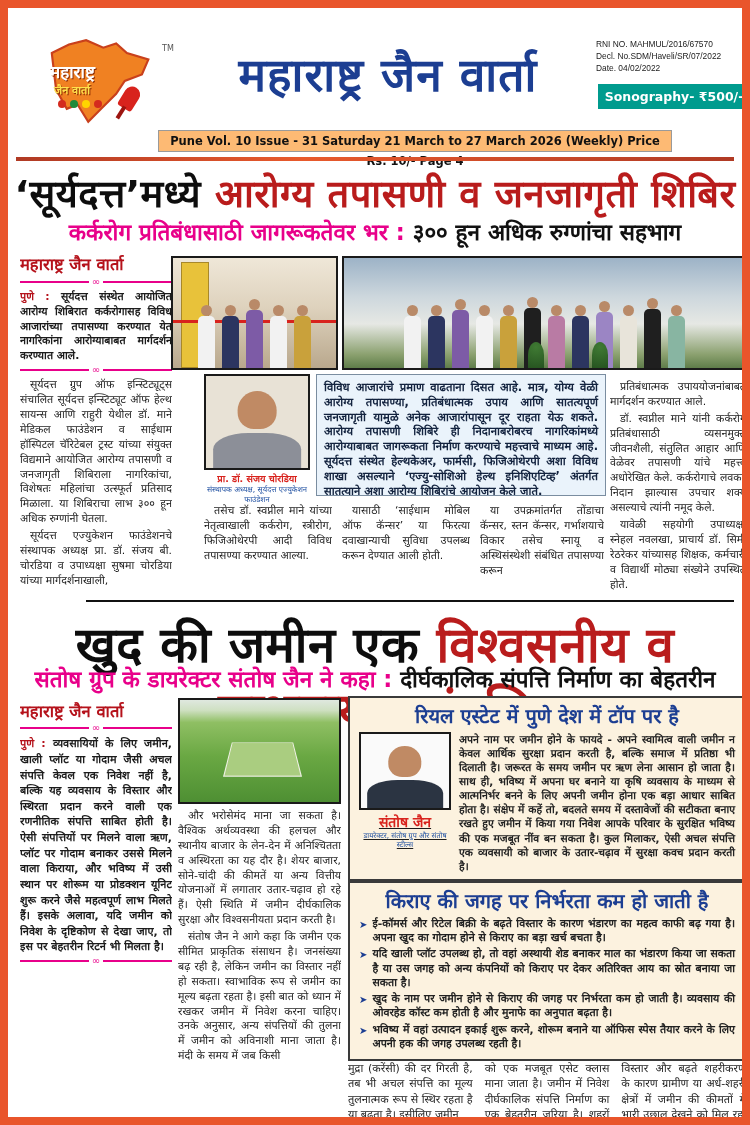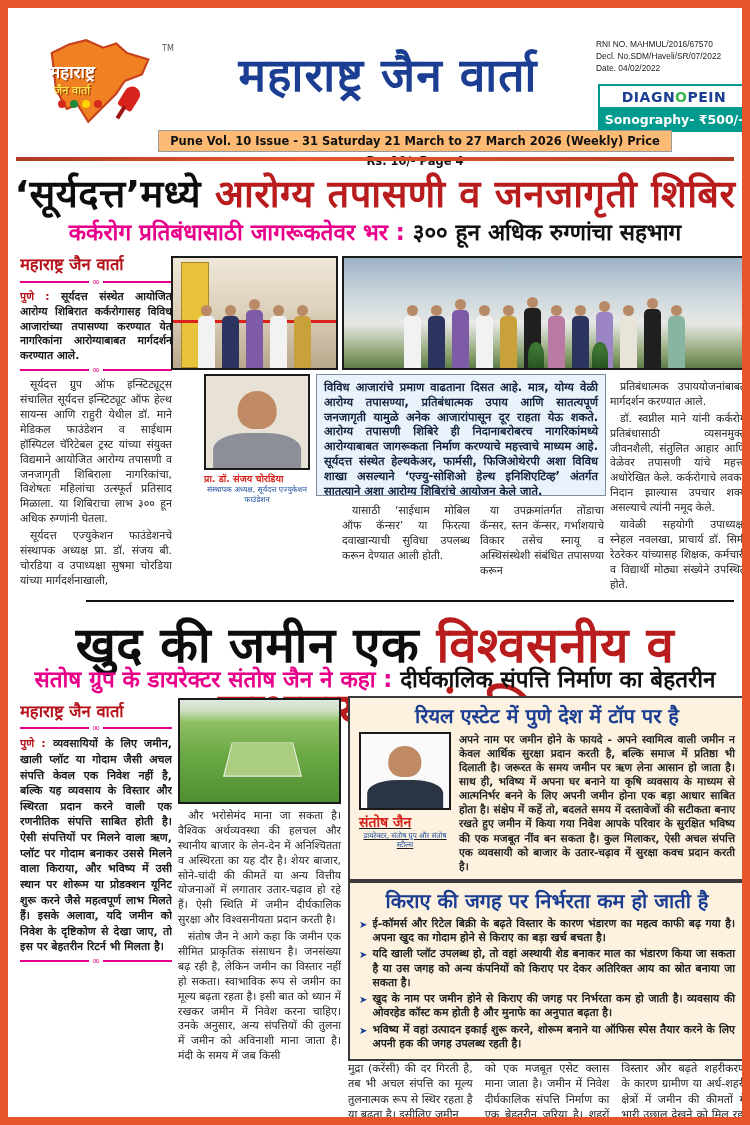--- a/index.html
+++ b/index.html
@@ -80,21 +80,21 @@
   .plant{position:absolute;bottom:0;width:16px;height:26px;background:radial-gradient(circle at 50% 20%,#3f7a33,#265320);border-radius:50% 50% 0 0;}
   
   .pbox{box-sizing:border-box;}
   .pt1{left:196px;top:366px;width:106px;}
   .bust{position:relative;border:2px solid #1a1a1a;background:#e8e2d6;overflow:hidden;}
   .bust::before{content:"";position:absolute;left:50%;top:16%;transform:translateX(-50%);
                 width:38%;height:42%;border-radius:50% 50% 42% 42%;background:#c08a64;}
   .bust::after{content:"";position:absolute;left:50%;bottom:-6%;transform:translateX(-50%);
                width:86%;height:44%;border-radius:40% 40% 0 0;background:#8c8f98;}
   .pt1 .bust{height:92px;}
-  .cap-name{color:#d8231d;font-weight:bold;font-size:9.5px;text-align:left;margin-top:2px;}
+  .cap-name{color:#d8231d;font-weight:bold;font-size:9.5px;text-align:center;margin-top:2px;}
   .cap-role{color:#1d4ea0;font-size:7.6px;text-align:center;line-height:1.3;}
   .quote{left:308px;top:366px;width:290px;height:122px;background:#eaf3fb;border:1px solid #7a8da0;
          box-sizing:border-box;padding:5px 7px;font-size:11.4px;font-weight:bold;line-height:1.3;
          text-align:justify;color:#13233f;overflow:hidden;}
   .a1-right{left:602px;top:372px;width:136px;height:216px;}
   .a1-m1{left:196px;top:496px;width:128px;height:94px;}
   .a1-m2{left:334px;top:496px;width:128px;height:94px;}
   .a1-m3{left:472px;top:496px;width:124px;height:94px;}
   .sec-rule{left:78px;top:592px;width:648px;height:2px;background:#111;}
   
@@ -139,21 +139,20 @@
 
   <h1 class="abs paper-title">महाराष्ट्र जैन वार्ता</h1>
 
   <div class="abs rni">
     <div>RNI NO. MAHMUL/2016/67570</div>
     <div>Decl. No.SDM/Haveli/SR/07/2022</div>
     <div>Date. 04/02/2022</div>
   </div>
 
   <div class="abs ad">
-    <div class="ad-brand"><span>DIAGN</span><span class="g">O</span><span>PEIN</span></div>
     <div class="ad-offer">Sonography- ₹500/-</div>
   </div>
 
   <div class="abs issue-strip">Pune Vol. 10   Issue - 31 Saturday 21 March to 27 March 2026 (Weekly) Price Rs. 10/-   Page 4</div>
   <div class="abs mast-rule"></div>
 
   <div class="abs head head1">
     <span class="hl-black">‘सूर्यदत्त’मध्ये</span>
     <span class="hl-blue">आरोग्य तपासणी व जनजागृती शिबिर</span>
   </div>
@@ -212,20 +211,23 @@
   </div>
 
   <div class="abs quote">विविध आजारांचे प्रमाण वाढताना दिसत आहे. मात्र, योग्य वेळी आरोग्य तपासण्या, प्रतिबंधात्मक उपाय आणि सातत्यपूर्ण जनजागृती यामुळे अनेक आजारांपासून दूर राहता येऊ शकते. आरोग्य तपासणी शिबिरे ही निदानाबरोबरच नागरिकांमध्ये आरोग्याबाबत जागरूकता निर्माण करण्याचे महत्त्वाचे माध्यम आहे. सूर्यदत्त संस्थेत हेल्थकेअर, फार्मसी, फिजिओथेरपी अशा विविध शाखा असल्याने ‘एज्यु-सोशिओ हेल्थ इनिशिएटिव्ह’ अंतर्गत सातत्याने अशा आरोग्य शिबिरांचे आयोजन केले जाते.</div>
 
   <div class="abs col a1-right">
     <p>प्रतिबंधात्मक उपाययोजनांबाबत मार्गदर्शन करण्यात आले.</p>
     <p>डॉ. स्वप्नील माने यांनी कर्करोग प्रतिबंधासाठी व्यसनमुक्त जीवनशैली, संतुलित आहार आणि वेळेवर तपासणी यांचे महत्त्व अधोरेखित केले. कर्करोगाचे लवकर निदान झाल्यास उपचार शक्य असल्याचे त्यांनी नमूद केले.</p>
     <p>यावेळी सहयोगी उपाध्यक्षा स्नेहल नवलखा, प्राचार्य डॉ. सिमी रेठरेकर यांच्यासह शिक्षक, कर्मचारी व विद्यार्थी मोठ्या संख्येने उपस्थित होते.</p>
   </div>
 
+  <div class="abs col a1-m1">
+      <p>तसेच डॉ. स्वप्नील माने यांच्या नेतृत्वाखाली कर्करोग, स्त्रीरोग, फिजिओथेरपी आदी विविध तपासण्या करण्यात आल्या.</p>
+    </div>
   <div class="abs col a1-m2">
       <p>यासाठी ‘साईधाम मोबिल ऑफ कॅन्सर’ या फिरत्या दवाखान्याची सुविधा उपलब्ध करून देण्यात आली होती.</p>
     </div>
   <div class="abs col a1-m3">
       <p>या उपक्रमांतर्गत तोंडाचा कॅन्सर, स्तन कॅन्सर, गर्भाशयाचे विकार तसेच स्नायू व अस्थिसंस्थेशी संबंधित तपासण्या करून</p>
     </div>
 
   <div class="abs sec-rule"></div>
 
   <div class="abs head head2">

